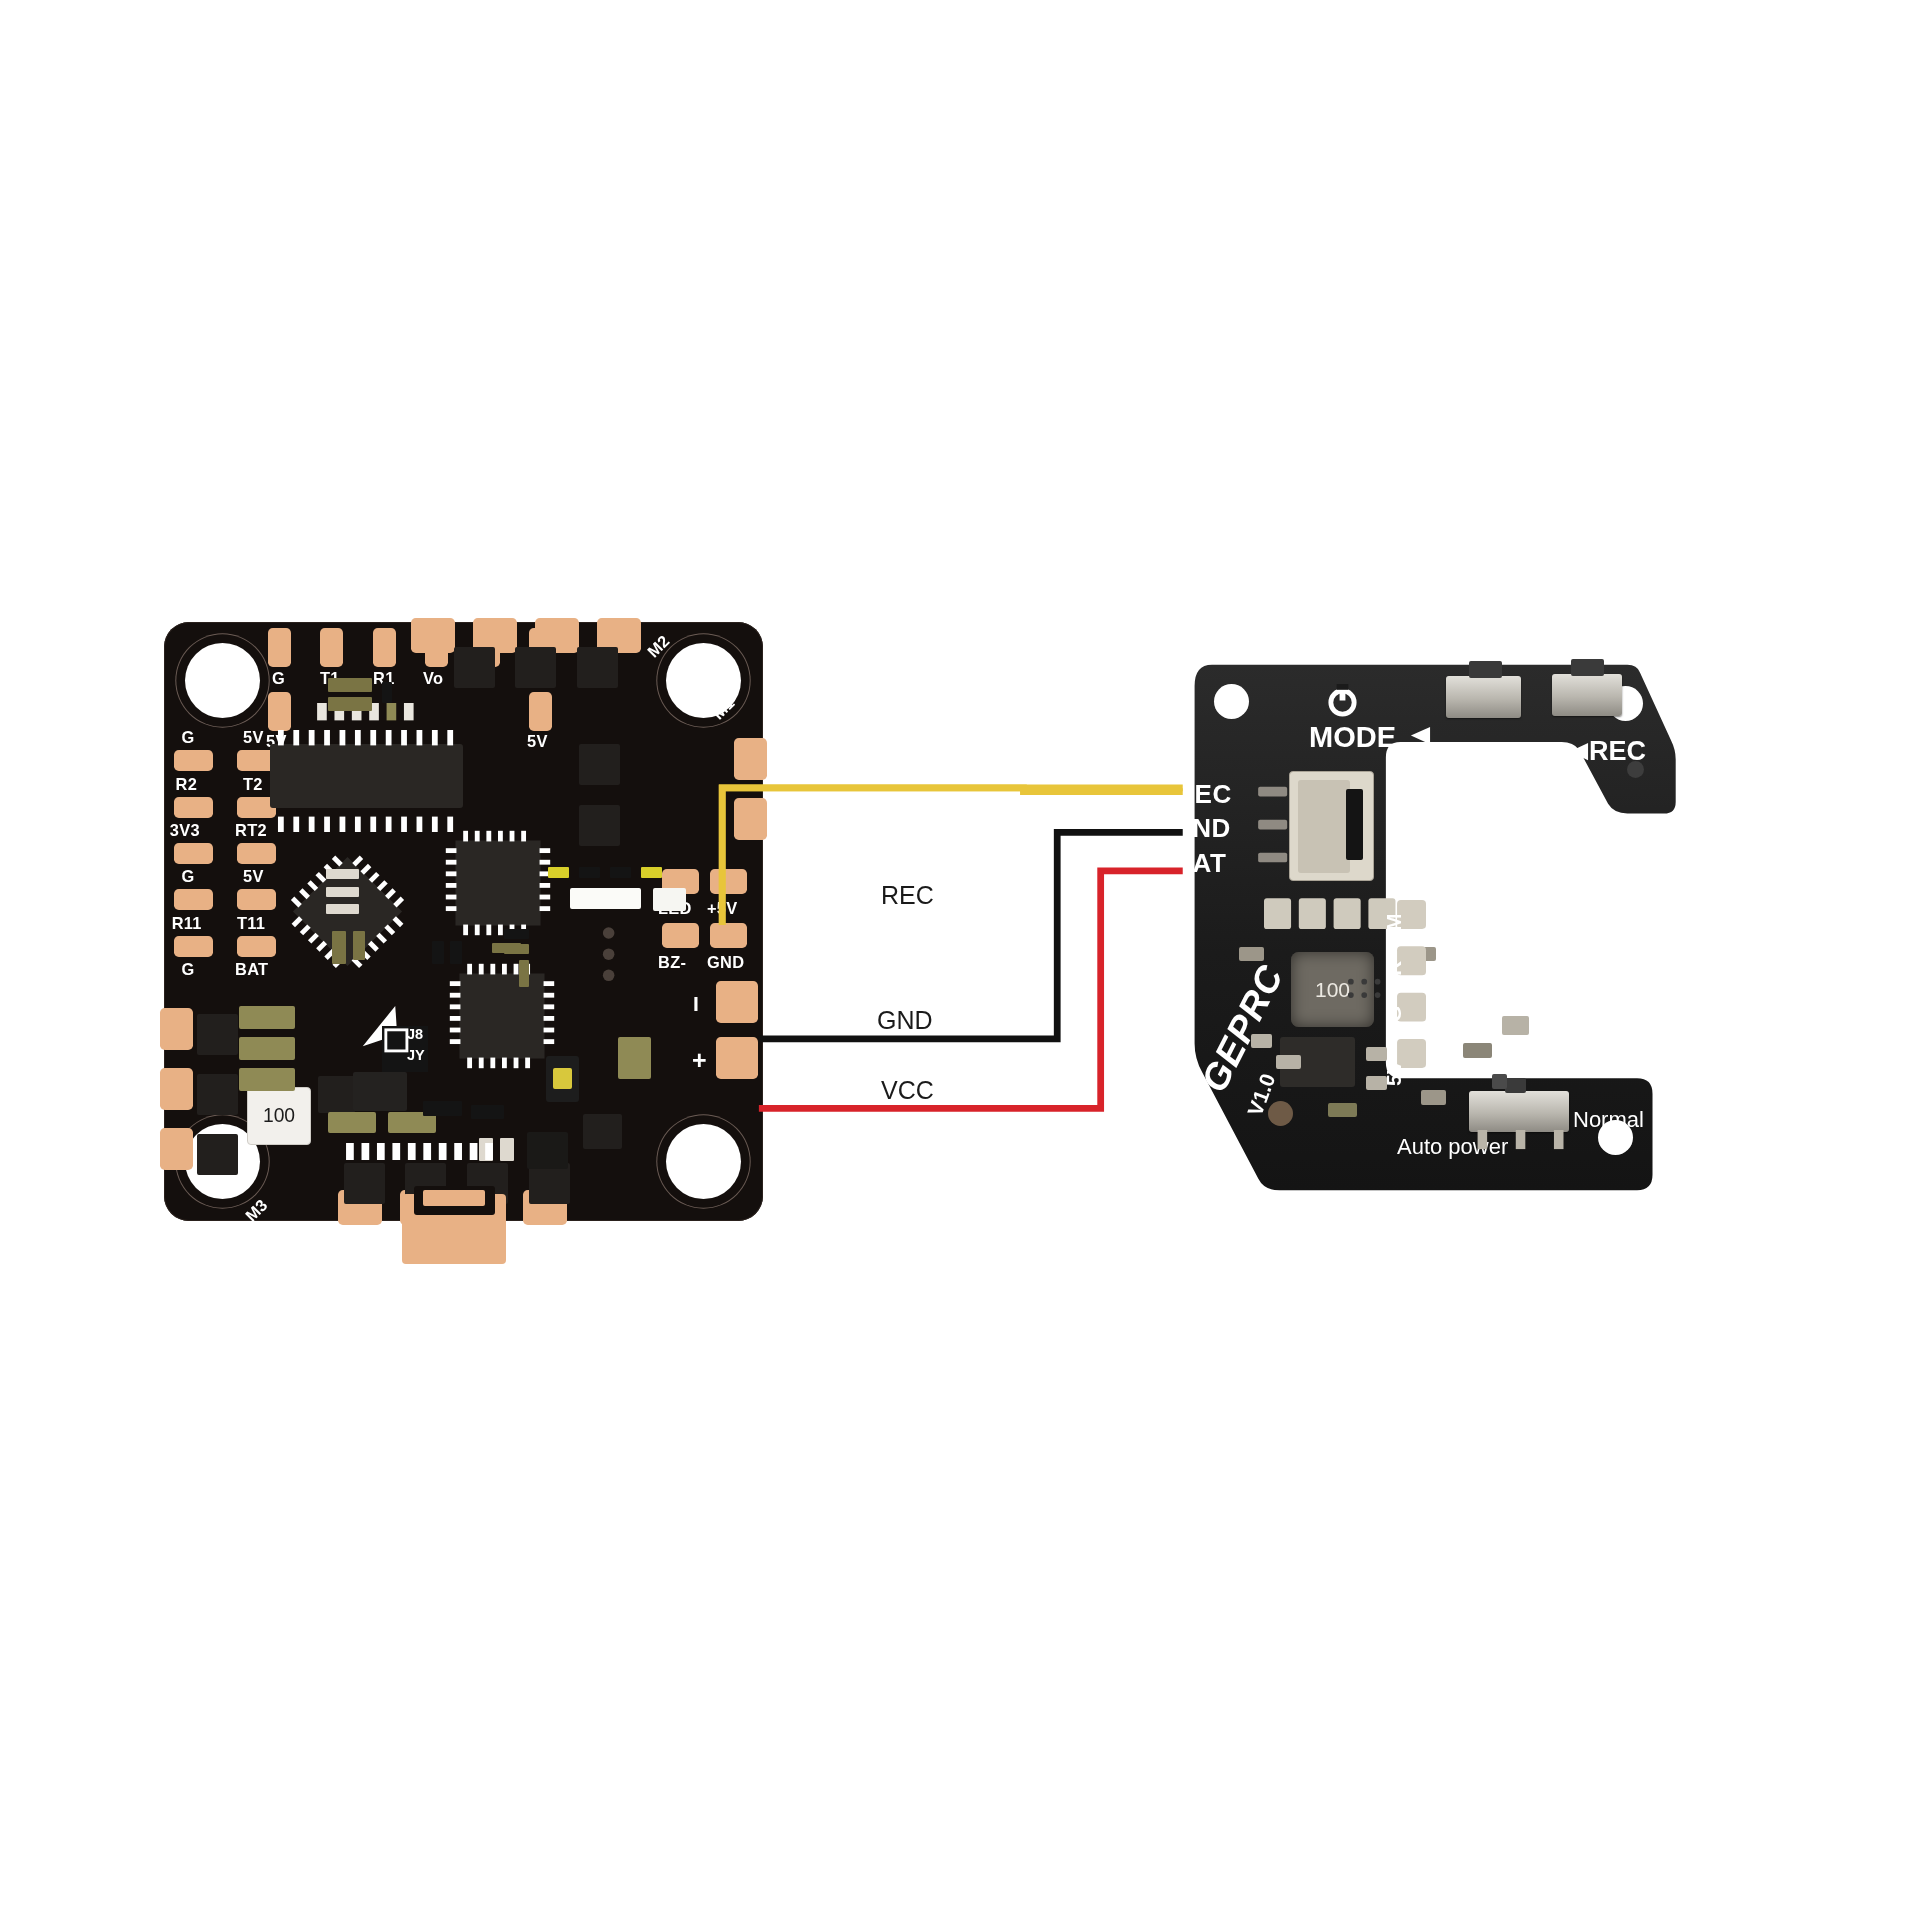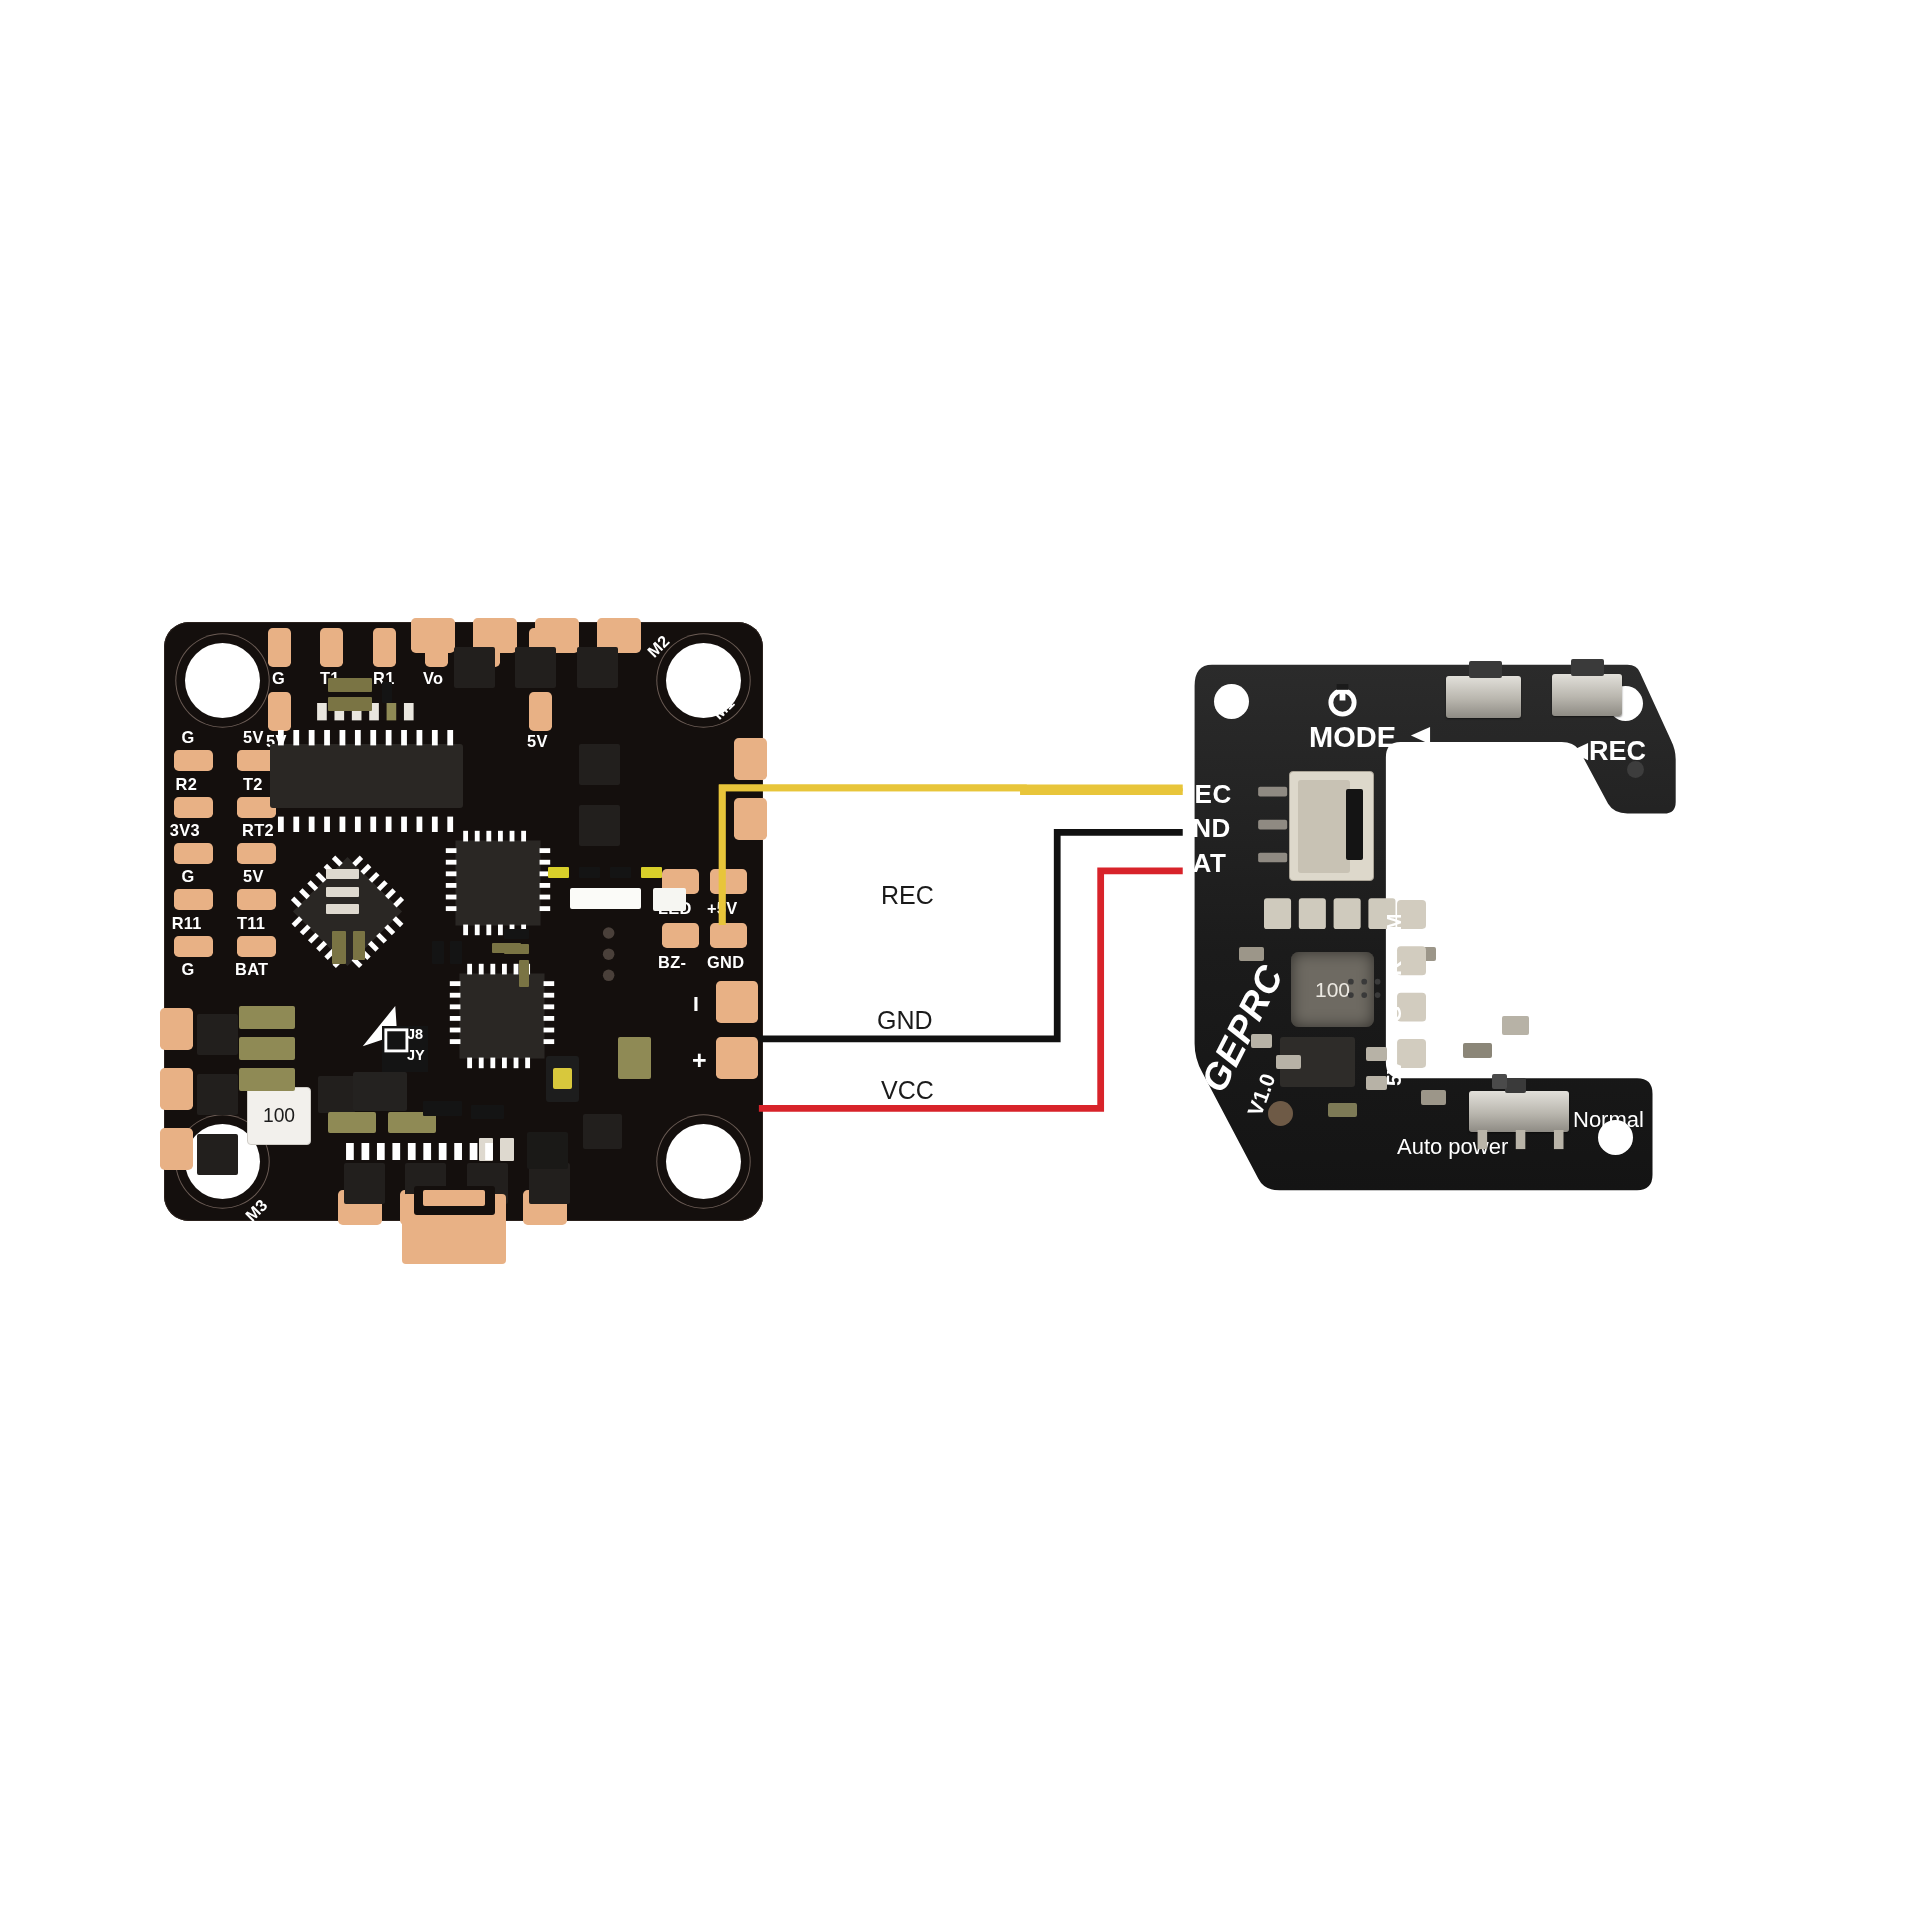--- a/index.html
+++ b/index.html
@@ -88,21 +88,21 @@
     <div class="padlbl" style="left:17.4px;top:245px;">G</div>
     <div class="pad" style="left:9.7px;top:267px;width:39px;height:21px;"></div>
     <div class="padlbl" style="left:7.7px;top:292px;">R11</div>
     <div class="pad" style="left:9.7px;top:314px;width:39px;height:21px;"></div>
     <div class="padlbl" style="left:17.4px;top:338px;">G</div>
 
     <div class="padlbl" style="left:79px;top:106px;">5V</div>
     <div class="pad" style="left:73px;top:128px;width:39px;height:21px;"></div>
     <div class="padlbl" style="left:79px;top:153px;">T2</div>
     <div class="pad" style="left:73px;top:175px;width:39px;height:21px;"></div>
-    <div class="padlbl" style="left:78px;top:199px;">RT2</div>
+    <div class="padlbl" style="left:71px;top:199px;">RT2</div>
     <div class="pad" style="left:73px;top:221px;width:39px;height:21px;"></div>
     <div class="padlbl" style="left:79px;top:245px;">5V</div>
     <div class="pad" style="left:73px;top:267px;width:39px;height:21px;"></div>
     <div class="padlbl" style="left:73px;top:292px;">T11</div>
     <div class="pad" style="left:73px;top:314px;width:39px;height:21px;"></div>
     <div class="padlbl" style="left:71px;top:338px;">BAT</div>
 
     <div class="pad" style="left:498px;top:247px;width:37px;height:25px;"></div>
     <div class="pad" style="left:546px;top:247px;width:37px;height:25px;"></div>
     <div class="padlbl" style="left:494px;top:277px;">LED</div>

